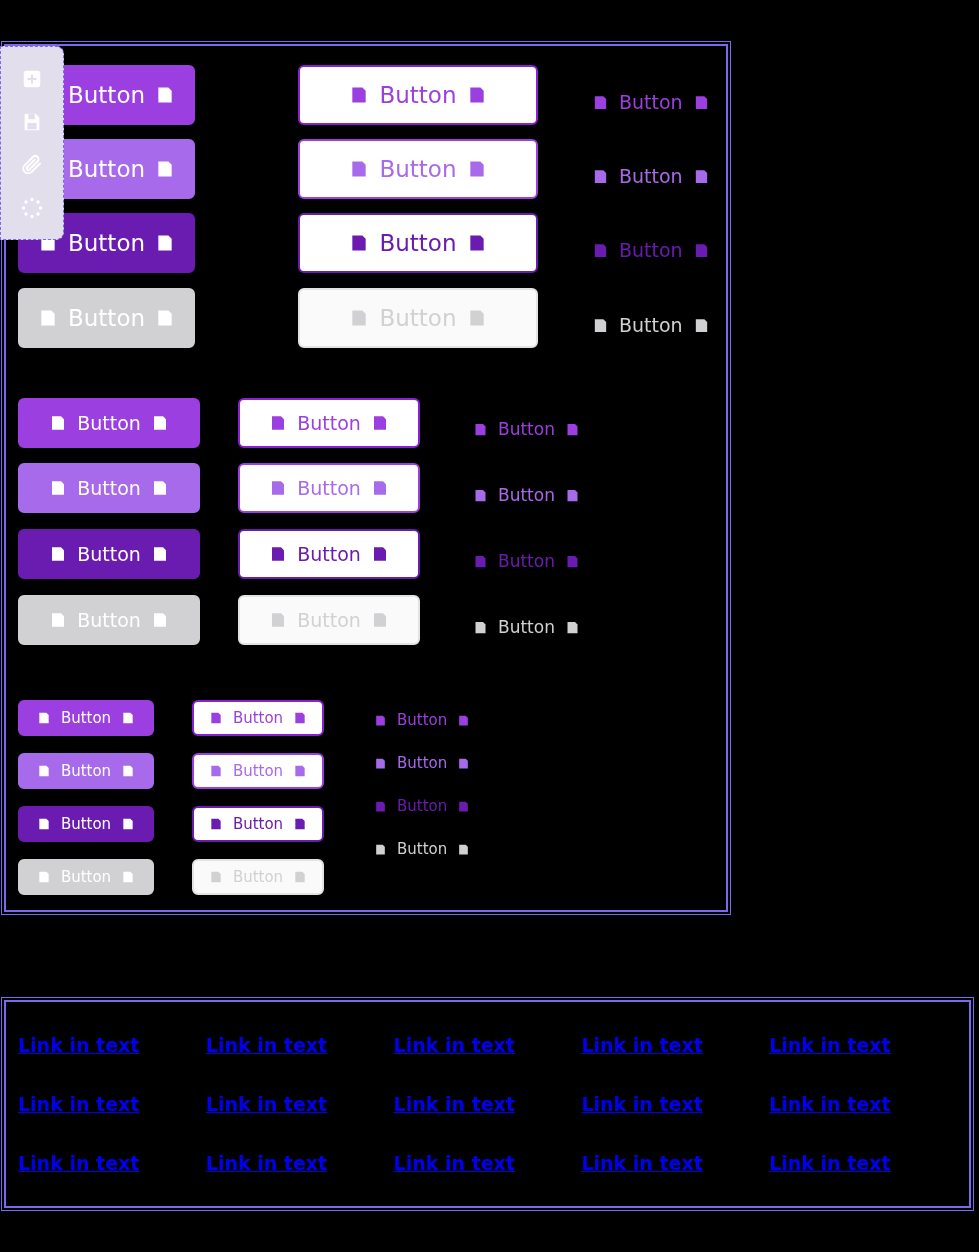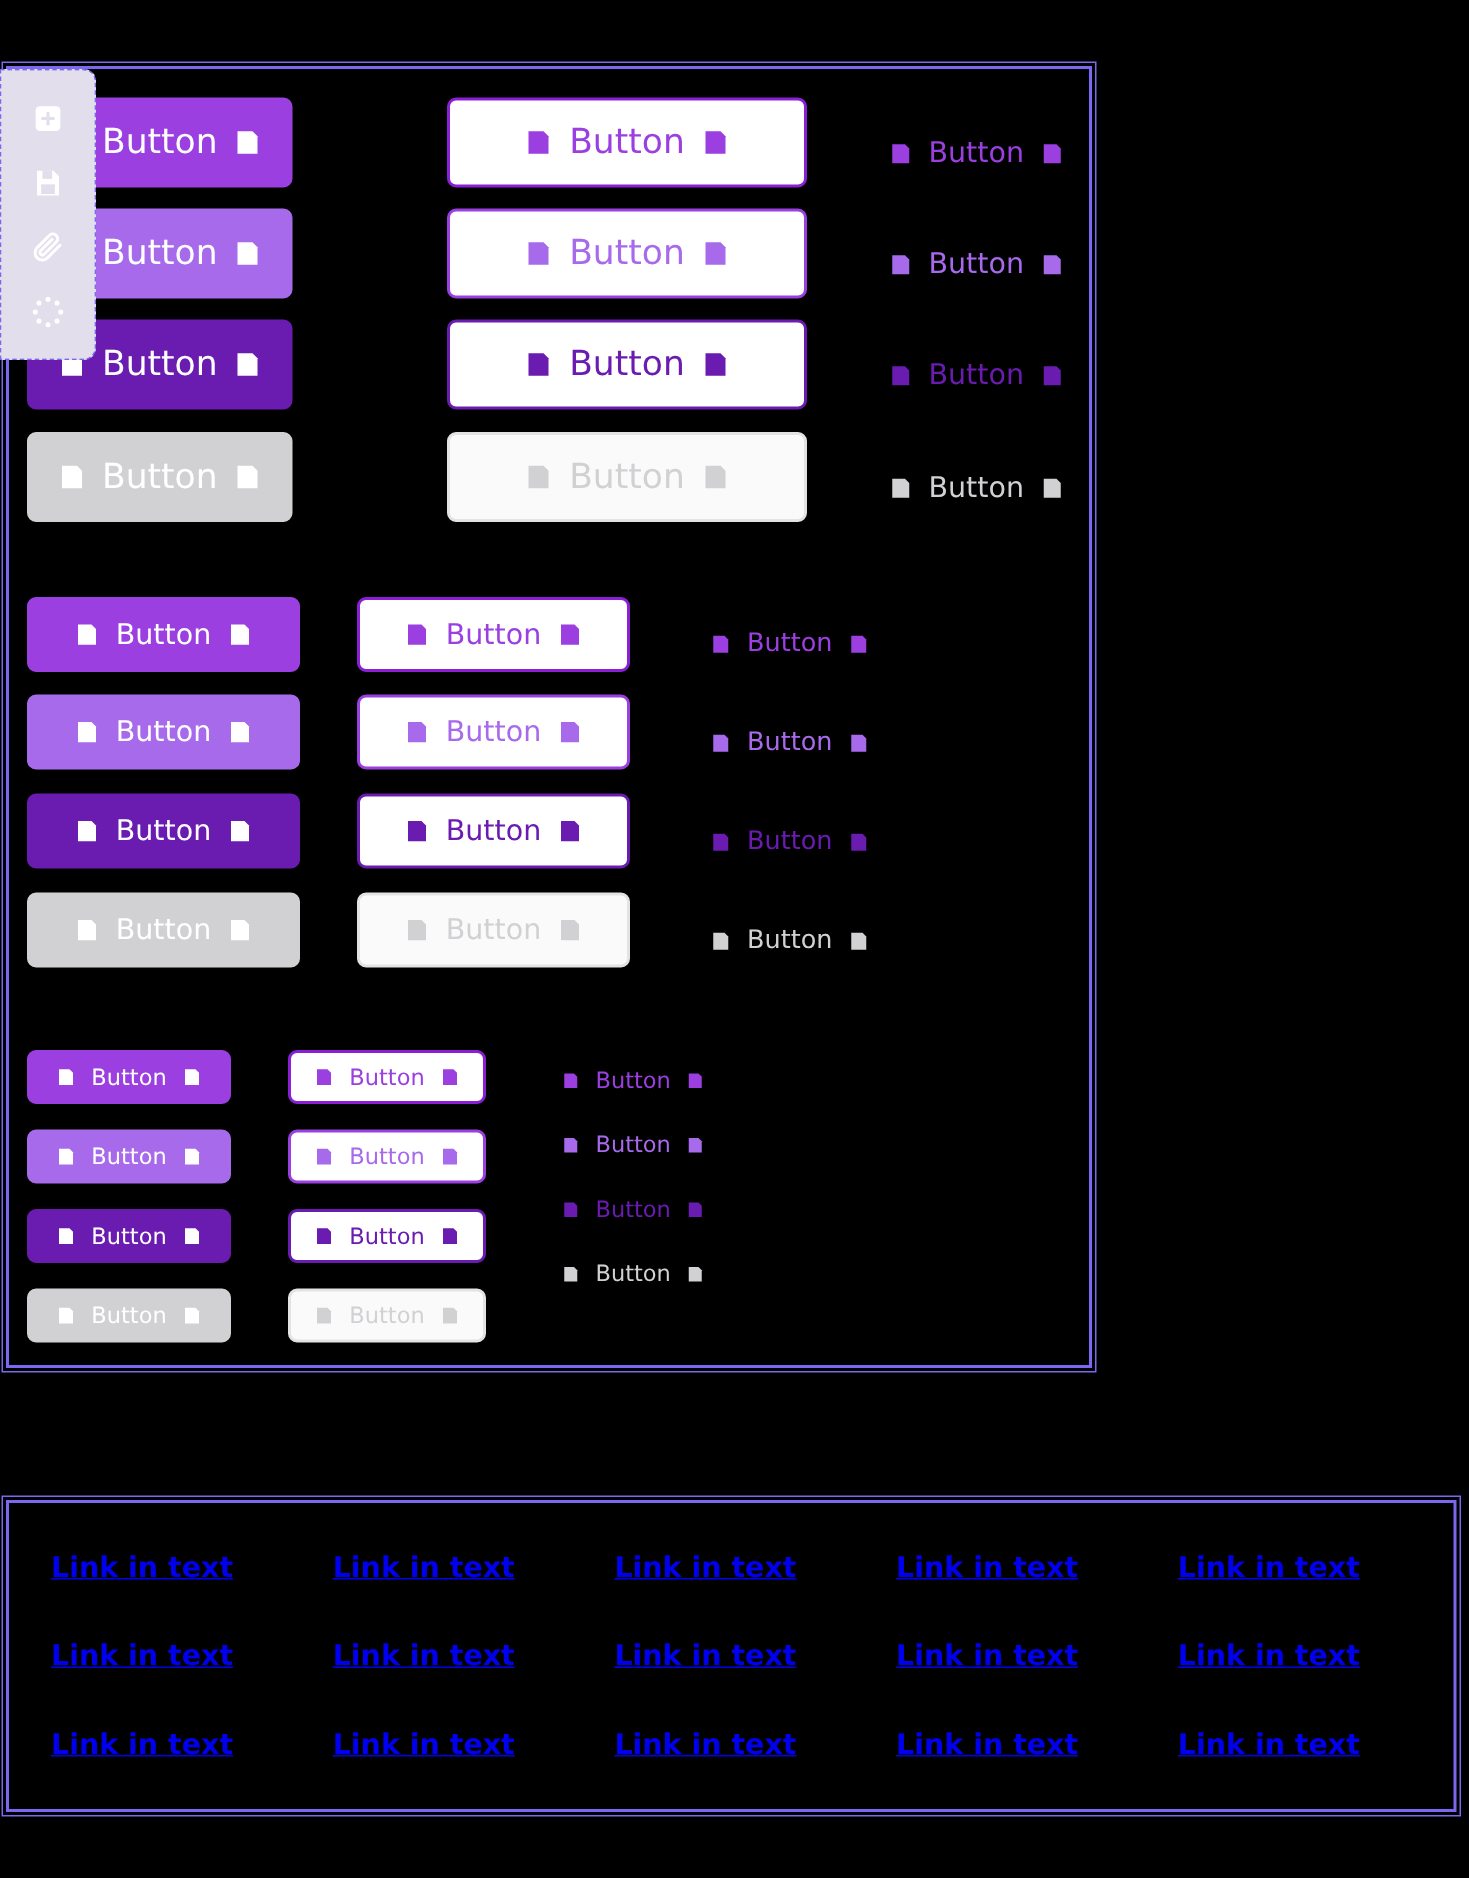--- a/index.html
+++ b/index.html
@@ -92,21 +92,21 @@
   .links-grid {
     position: absolute;
     left: 4px; top: 1000px;
     width: 967px; height: 208px;
     display: grid;
     grid-template-columns: repeat(5, 1fr);
     grid-template-rows: repeat(3, 1fr);
     align-items: center;
     padding: 16px 14px;
   }
-  .link-cell { display: flex; align-items: center; margin-left: 16px; }
+  .link-cell { display: flex; align-items: center; }
   .link {
     color: #0000EE;
     text-decoration: underline;
     font-size: 19px;
     font-weight: bold;
     font-family: "DejaVu Sans", "Liberation Sans", sans-serif;
     cursor: pointer;
   }
 </style>
 </head>

